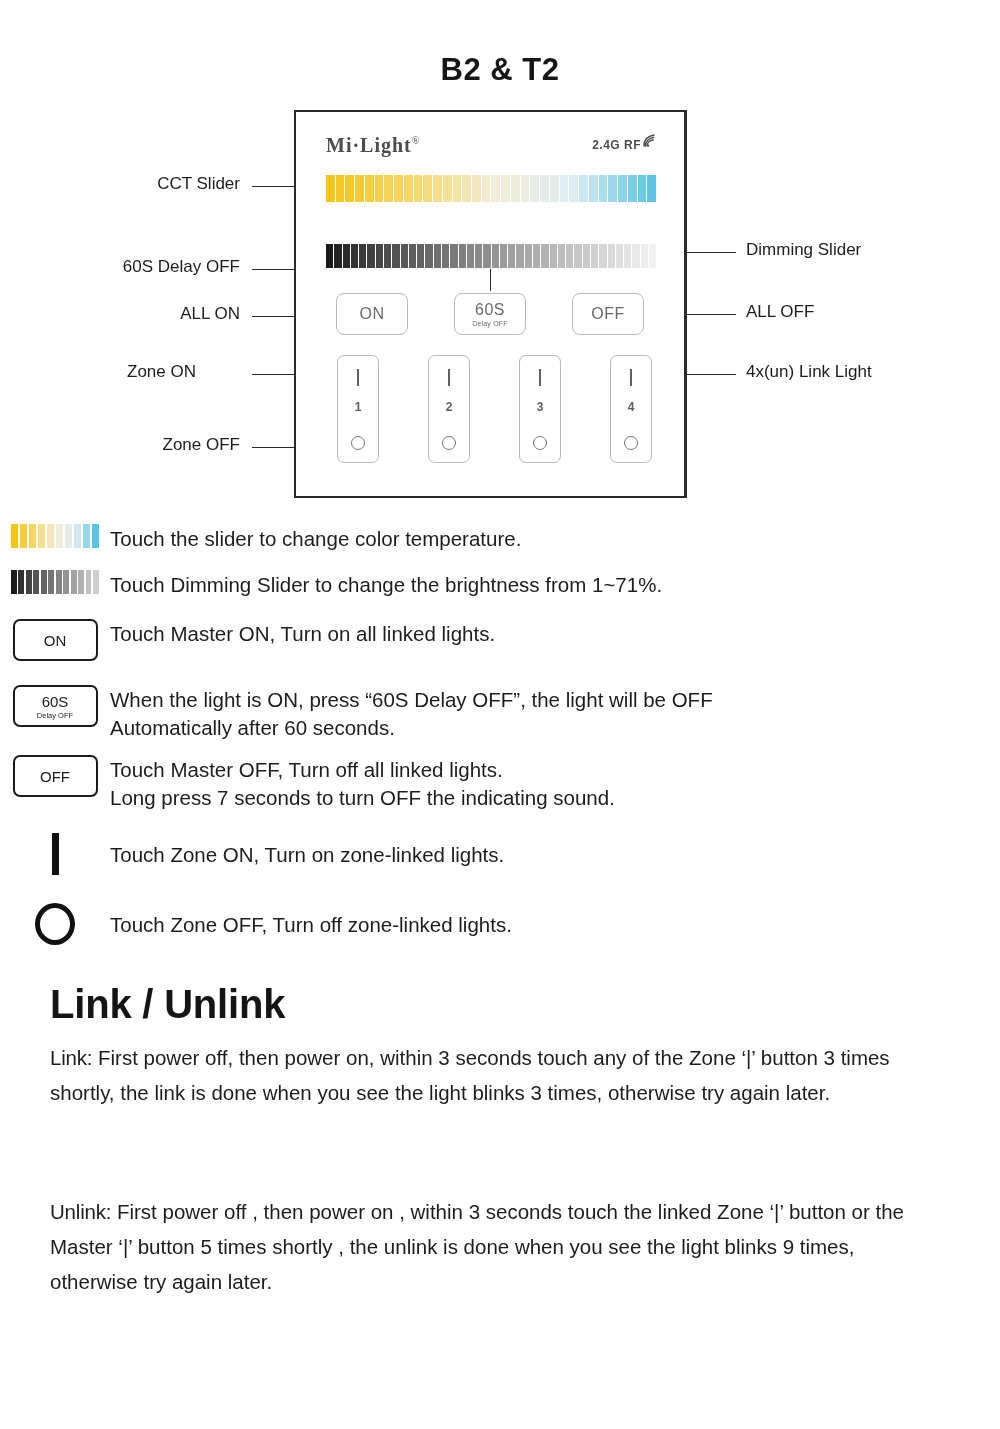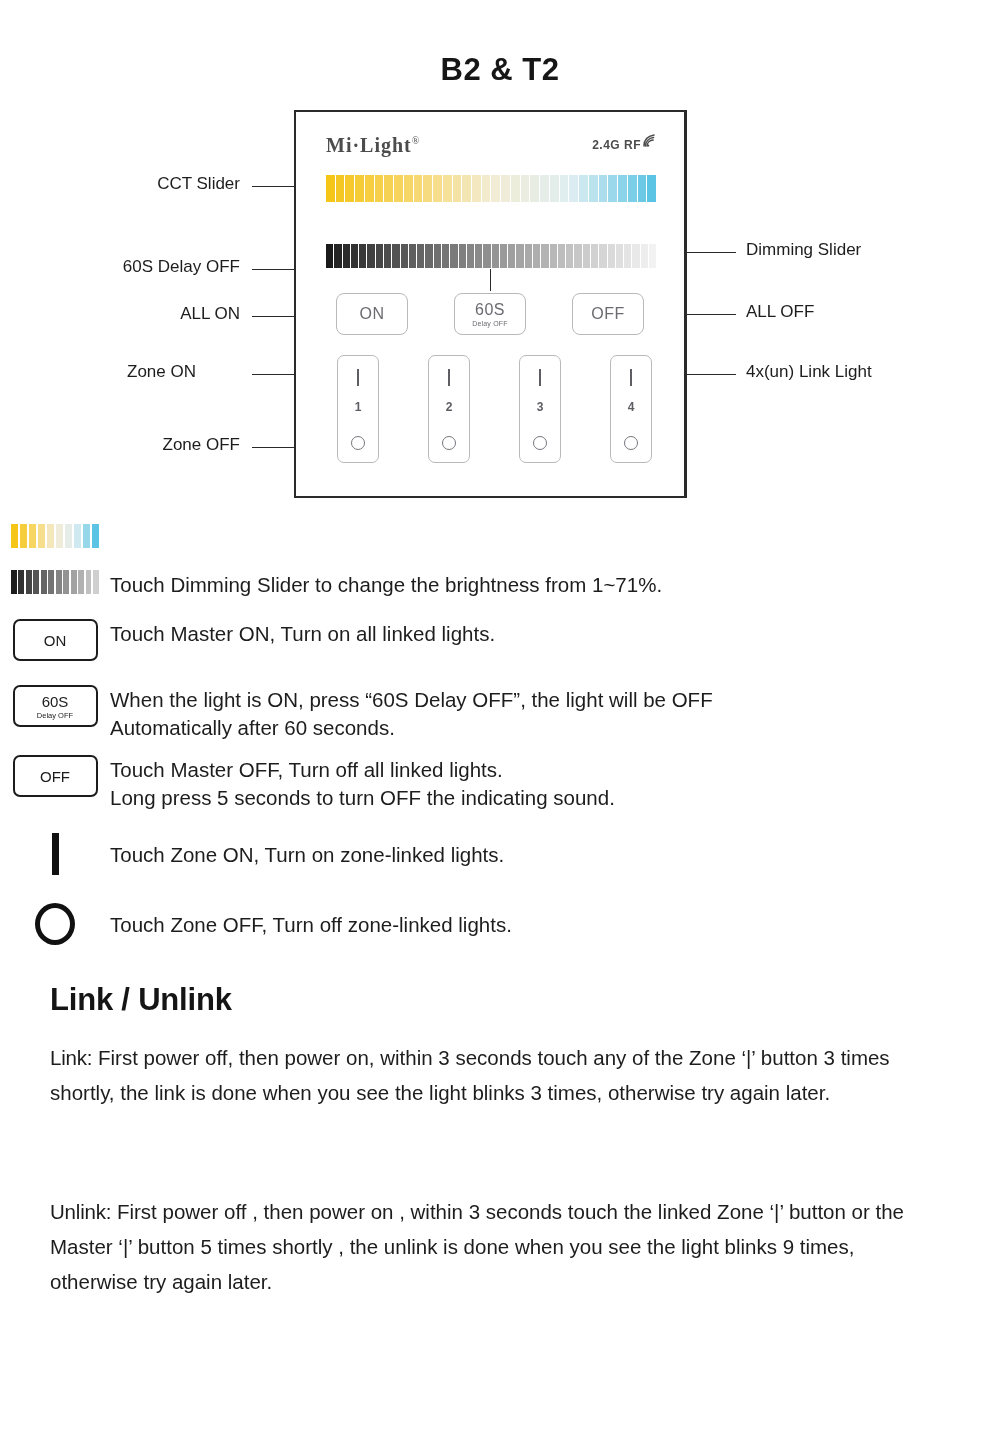--- a/index.html
+++ b/index.html
@@ -241,21 +241,21 @@
     border: 5px solid #111;
     border-radius: 50%;
     box-sizing: border-box;
   }
 
   
   .section-title {
     position: absolute;
     left: 50px;
     top: 982px;
-    font-size: 31px;
+    font-size: 40px;
     font-weight: bold;
     letter-spacing: -0.2px;
     color: #151515;
   }
   .para {
     position: absolute;
     left: 50px;
     width: 884px;
     font-size: 20.5px;
     line-height: 35px;
@@ -455,20 +455,23 @@
             <div class="bar" style="background: rgb(247, 213, 97);"></div>
             <div class="bar" style="background: rgb(246, 222, 141);"></div>
             <div class="bar" style="background: rgb(244, 231, 188);"></div>
             <div class="bar" style="background: rgb(239, 236, 218);"></div>
             <div class="bar" style="background: rgb(230, 237, 232);"></div>
             <div class="bar" style="background: rgb(208, 233, 240);"></div>
             <div class="bar" style="background: rgb(150, 215, 234);"></div>
             <div class="bar" style="background: rgb(91, 196, 228);"></div>
           </div>
       </div>
+      <div class="legend-text">
+        <div>Touch the slider to change color temperature.</div>
+      </div>
     </div>
 
     <div class="legend-row" style="height:45px;">
       <div class="legend-icon">
         <div class="sw" id="sw-dim">
             <div class="bar" style="background: rgb(28, 28, 28);"></div>
             <div class="bar" style="background: rgb(49, 49, 49);"></div>
             <div class="bar" style="background: rgb(67, 67, 67);"></div>
             <div class="bar" style="background: rgb(84, 84, 84);"></div>
             <div class="bar" style="background: rgb(100, 100, 100);"></div>
@@ -511,21 +514,21 @@
     </div>
 
     <div class="legend-row" style="height:62px;">
       <div class="legend-icon">
         <div class="legend-btn">
           <span class="big">OFF</span>
         </div>
       </div>
       <div class="legend-text">
         <div>Touch Master OFF, Turn off all linked lights.</div>
-        <div>Long press 5 seconds to turn OFF the indicating sound.</div>
+        <div>Long press 7 seconds to turn OFF the indicating sound.</div>
       </div>
     </div>
 
     <div class="legend-row" style="height:66px; align-items:center;">
       <div class="legend-icon">
         <div class="glyph-bar"></div>
       </div>
       <div class="legend-text">
         <div>Touch Zone ON, Turn on zone-linked lights.</div>
       </div>

